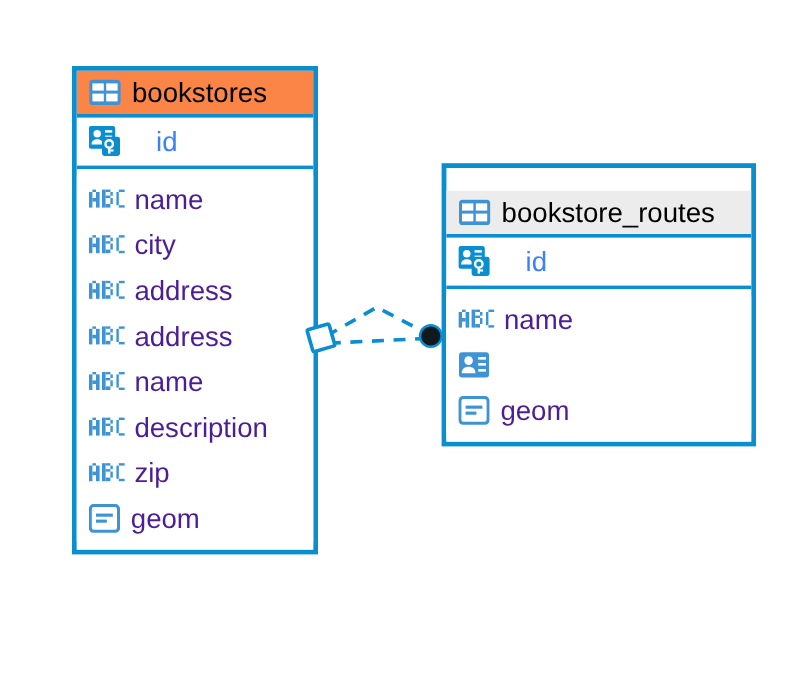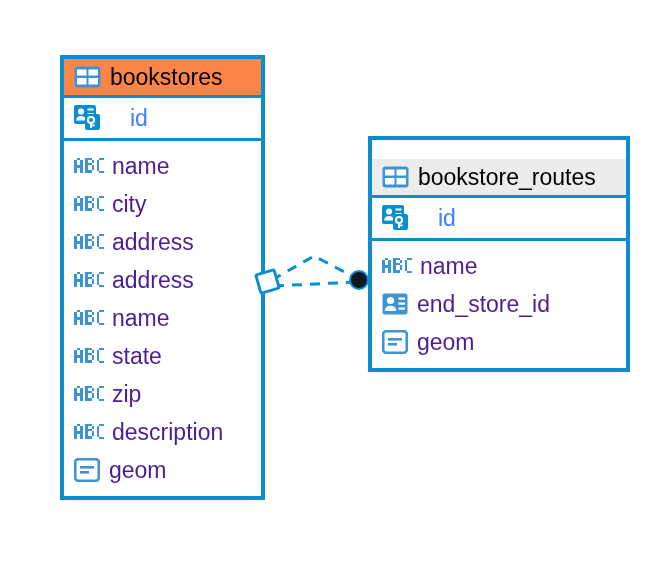--- a/index.html
+++ b/index.html
@@ -252,41 +252,42 @@
               <rect x="14" y="15" width="4" height="3"></rect>
             <rect x="25" y="3" width="5" height="2"></rect>
               <rect x="23" y="5" width="2" height="11"></rect>
             <rect x="25" y="16" width="5" height="2"></rect>
           </g>
         </svg>
       </span>
       <span class="er-label">name</span>
     </div>
 
-    <div class="er-row">
-      <span class="icon icon-abc">
-        <svg width="30" height="24" viewBox="0 0 30 24">
-          <g fill="#3d93d4">
-            <rect x="0" y="5" width="3" height="13"></rect>
-              <rect x="3" y="3" width="3" height="2"></rect>
-            <rect x="6" y="5" width="3" height="13"></rect>
-              <rect x="3" y="10" width="3" height="3"></rect>
-            <rect x="11" y="3" width="3" height="15"></rect>
-              <rect x="14" y="3" width="4" height="2"></rect>
-            <rect x="18" y="5" width="2" height="3"></rect>
-              <rect x="14" y="8" width="4" height="2"></rect>
-            <rect x="18" y="10" width="2" height="5"></rect>
-              <rect x="14" y="15" width="4" height="3"></rect>
-            <rect x="25" y="3" width="5" height="2"></rect>
-              <rect x="23" y="5" width="2" height="11"></rect>
-            <rect x="25" y="16" width="5" height="2"></rect>
-          </g>
-        </svg>
-      </span>
-      <span class="er-label">state</span>
+
+    <div class="er-row">
+      <span class="icon icon-abc">
+        <svg width="30" height="24" viewBox="0 0 30 24">
+          <g fill="#3d93d4">
+            <rect x="0" y="5" width="3" height="13"></rect>
+              <rect x="3" y="3" width="3" height="2"></rect>
+            <rect x="6" y="5" width="3" height="13"></rect>
+              <rect x="3" y="10" width="3" height="3"></rect>
+            <rect x="11" y="3" width="3" height="15"></rect>
+              <rect x="14" y="3" width="4" height="2"></rect>
+            <rect x="18" y="5" width="2" height="3"></rect>
+              <rect x="14" y="8" width="4" height="2"></rect>
+            <rect x="18" y="10" width="2" height="5"></rect>
+              <rect x="14" y="15" width="4" height="3"></rect>
+            <rect x="25" y="3" width="5" height="2"></rect>
+              <rect x="23" y="5" width="2" height="11"></rect>
+            <rect x="25" y="16" width="5" height="2"></rect>
+          </g>
+        </svg>
+      </span>
+      <span class="er-label">description</span>
     </div>
 
     <div class="er-row">
       <span class="icon icon-abc">
         <svg width="30" height="24" viewBox="0 0 30 24">
           <g fill="#3d93d4">
             <rect x="0" y="5" width="3" height="13"></rect>
               <rect x="3" y="3" width="3" height="2"></rect>
             <rect x="6" y="5" width="3" height="13"></rect>
               <rect x="3" y="10" width="3" height="3"></rect>
@@ -296,43 +297,20 @@
               <rect x="14" y="8" width="4" height="2"></rect>
             <rect x="18" y="10" width="2" height="5"></rect>
               <rect x="14" y="15" width="4" height="3"></rect>
             <rect x="25" y="3" width="5" height="2"></rect>
               <rect x="23" y="5" width="2" height="11"></rect>
             <rect x="25" y="16" width="5" height="2"></rect>
           </g>
         </svg>
       </span>
       <span class="er-label">zip</span>
-    </div>
-
-    <div class="er-row">
-      <span class="icon icon-abc">
-        <svg width="30" height="24" viewBox="0 0 30 24">
-          <g fill="#3d93d4">
-            <rect x="0" y="5" width="3" height="13"></rect>
-              <rect x="3" y="3" width="3" height="2"></rect>
-            <rect x="6" y="5" width="3" height="13"></rect>
-              <rect x="3" y="10" width="3" height="3"></rect>
-            <rect x="11" y="3" width="3" height="15"></rect>
-              <rect x="14" y="3" width="4" height="2"></rect>
-            <rect x="18" y="5" width="2" height="3"></rect>
-              <rect x="14" y="8" width="4" height="2"></rect>
-            <rect x="18" y="10" width="2" height="5"></rect>
-              <rect x="14" y="15" width="4" height="3"></rect>
-            <rect x="25" y="3" width="5" height="2"></rect>
-              <rect x="23" y="5" width="2" height="11"></rect>
-            <rect x="25" y="16" width="5" height="2"></rect>
-          </g>
-        </svg>
-      </span>
-      <span class="er-label">description</span>
     </div>
 
     <div class="er-row">
       <span class="icon">
         <svg width="26" height="24" viewBox="0 0 26 24">
           <rect x="1.2" y="1.2" width="23.6" height="21.6" rx="3" fill="none" stroke="#3d93d4" stroke-width="2.6"></rect>
           <rect x="6" y="8" width="14" height="2.6" fill="#3d93d4"></rect>
           <rect x="6" y="13" width="9" height="2.6" fill="#3d93d4"></rect>
         </svg>
       </span>
@@ -405,21 +383,20 @@
       <span class="icon">
         <svg width="26" height="22" viewBox="0 0 26 22">
           <rect x="0.5" y="0.5" width="25" height="21" rx="2.5" fill="#3d93d4"></rect>
           <circle cx="8.5" cy="7.5" r="3.6" fill="#ffffff"></circle>
           <path d="M2.8 18c0-3.6 2.6-5.3 5.7-5.3s5.7 1.7 5.7 5.3z" fill="#ffffff"></path>
           <rect x="16.5" y="4.5" width="6.5" height="2.2" fill="#ffffff"></rect>
           <rect x="16.5" y="9.5" width="6.5" height="2.2" fill="#ffffff"></rect>
           <rect x="16.5" y="14.5" width="6.5" height="2.2" fill="#ffffff"></rect>
         </svg>
       </span>
-      <span class="er-label">end_store_id</span>
     </div>
 
     <div class="er-row">
       <span class="icon">
         <svg width="26" height="24" viewBox="0 0 26 24">
           <rect x="1.2" y="1.2" width="23.6" height="21.6" rx="3" fill="none" stroke="#3d93d4" stroke-width="2.6"></rect>
           <rect x="6" y="8" width="14" height="2.6" fill="#3d93d4"></rect>
           <rect x="6" y="13" width="9" height="2.6" fill="#3d93d4"></rect>
         </svg>
       </span>

